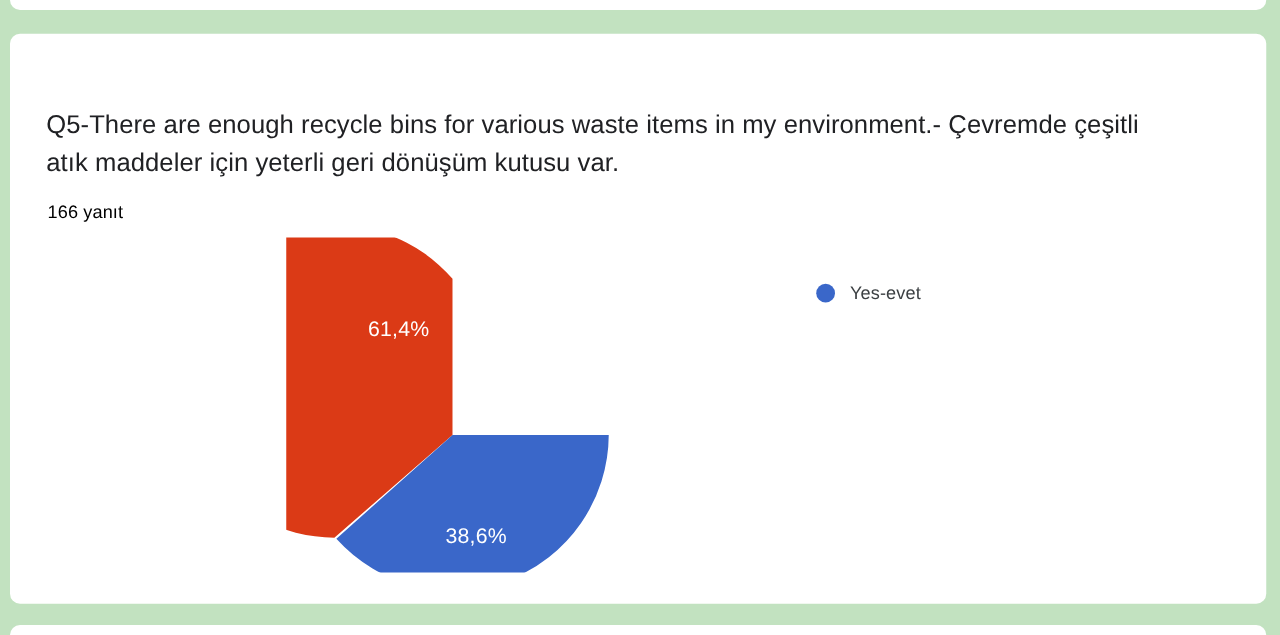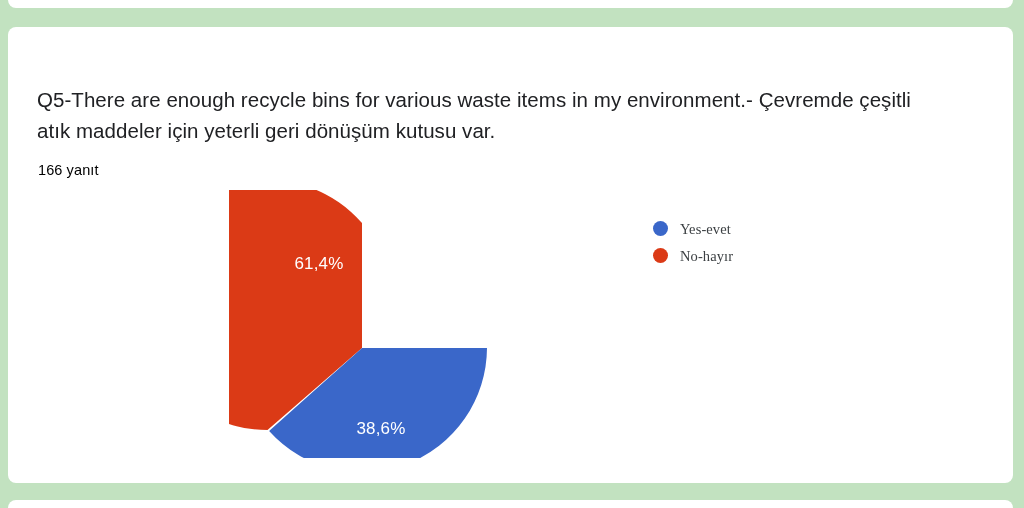--- a/index.html
+++ b/index.html
@@ -102,22 +102,22 @@
   }
 
   .legend {
     position: absolute;
     left: 645px;
     top: 194px;
   }
 
   .legend-item {
     display: flex;
+    align-items: center;
     height: 27px;
-    font-family: Liberation Serif, serif;
   }
 
   .legend-dot {
     width: 15px;
     height: 15px;
     border-radius: 50%;
     flex: 0 0 auto;
   }
 
   .legend-label {
@@ -152,21 +152,17 @@
 
         <text class="slice-label" x="90" y="79" text-anchor="middle">61,4%</text>
         <text class="slice-label" x="152" y="244" text-anchor="middle">38,6%</text>
       </svg>
 
       <div class="legend">
         <div class="legend-item">
           <span class="legend-dot" style="background:#3a67c9"></span>
           <span class="legend-label">Yes-evet</span>
         </div>
-        <div class="legend-item">
-          <span class="legend-dot" style="background:#db3a16"></span>
-          <span class="legend-label">No-hayır</span>
-        </div>
       </div>
 
     </div>
   </div>
 </div>
 
 </body></html>

